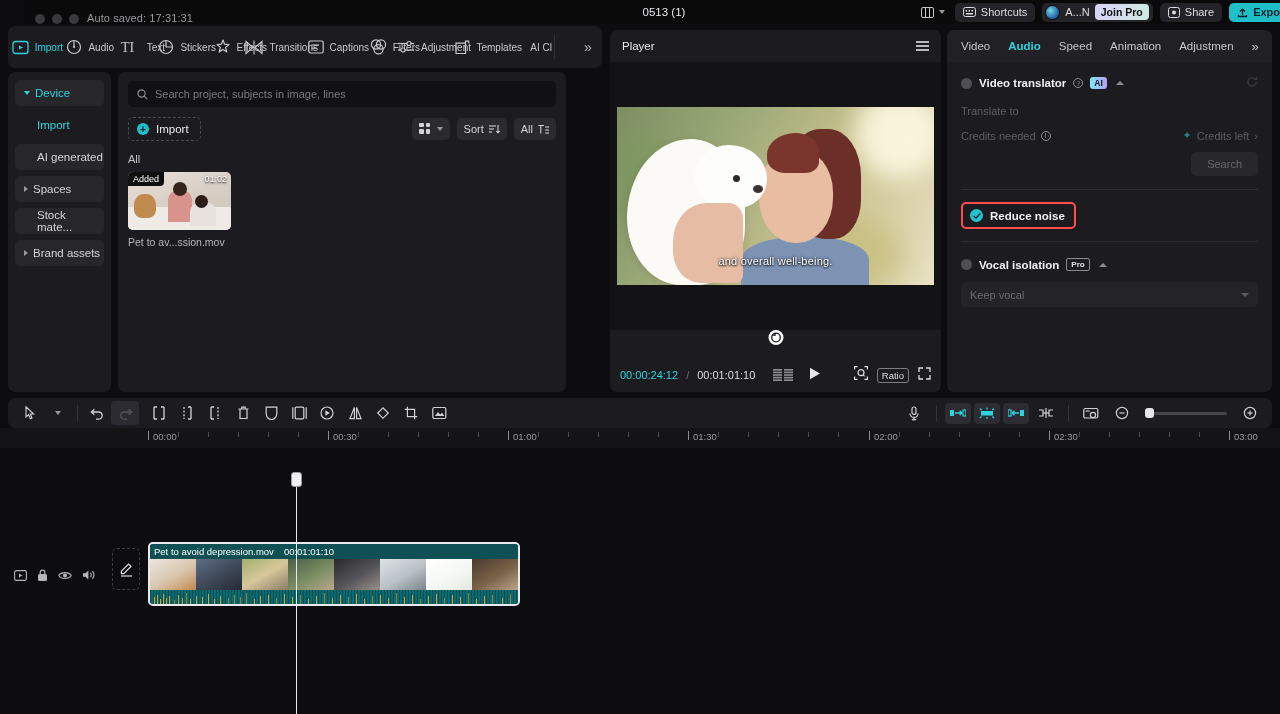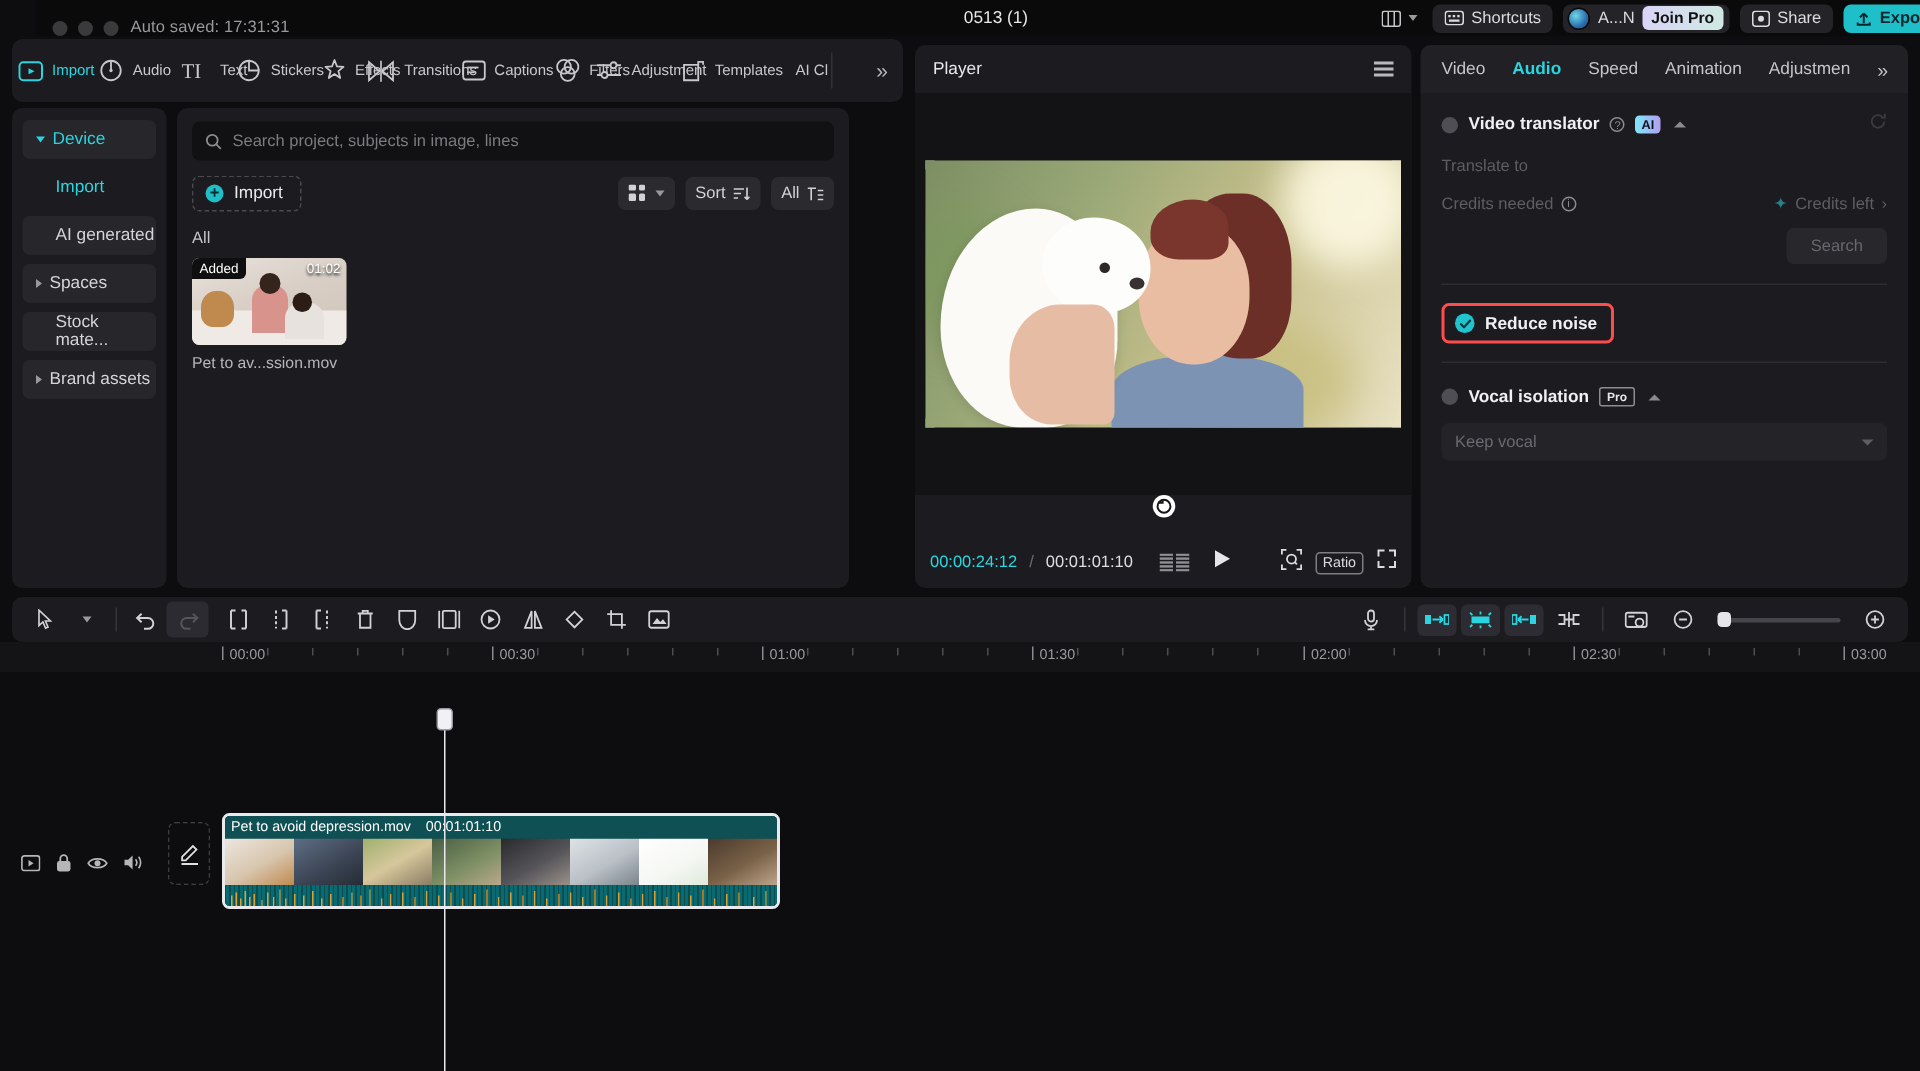--- a/index.html
+++ b/index.html
@@ -541,20 +541,21 @@
         <span class="v-bokeh3"></span>
         <span class="v-body"></span>
         <span class="v-hair"></span>
         <span class="v-face"></span>
         <span class="v-hair2"></span>
         <span class="v-dog"></span>
         <span class="v-dog-head"></span>
         <span class="v-dog-eye"></span>
         <span class="v-dog-nose"></span>
         <span class="v-arm"></span>
+        <div class="sub-text">and overall well-being.</div>
         <span class="vhandle vh-tl"></span>
         <span class="vhandle vh-tr"></span>
         <span class="vhandle vh-bl"></span>
         <span class="vhandle vh-br"></span>
       </div>
     </div>
 
     <div class="rotate-ic">
       <svg width="11" height="11" viewBox="0 0 11 11">
         <circle cx="5.5" cy="5.5" r="4.3" fill="none" stroke="#17171a" stroke-width="1.3"></circle>

